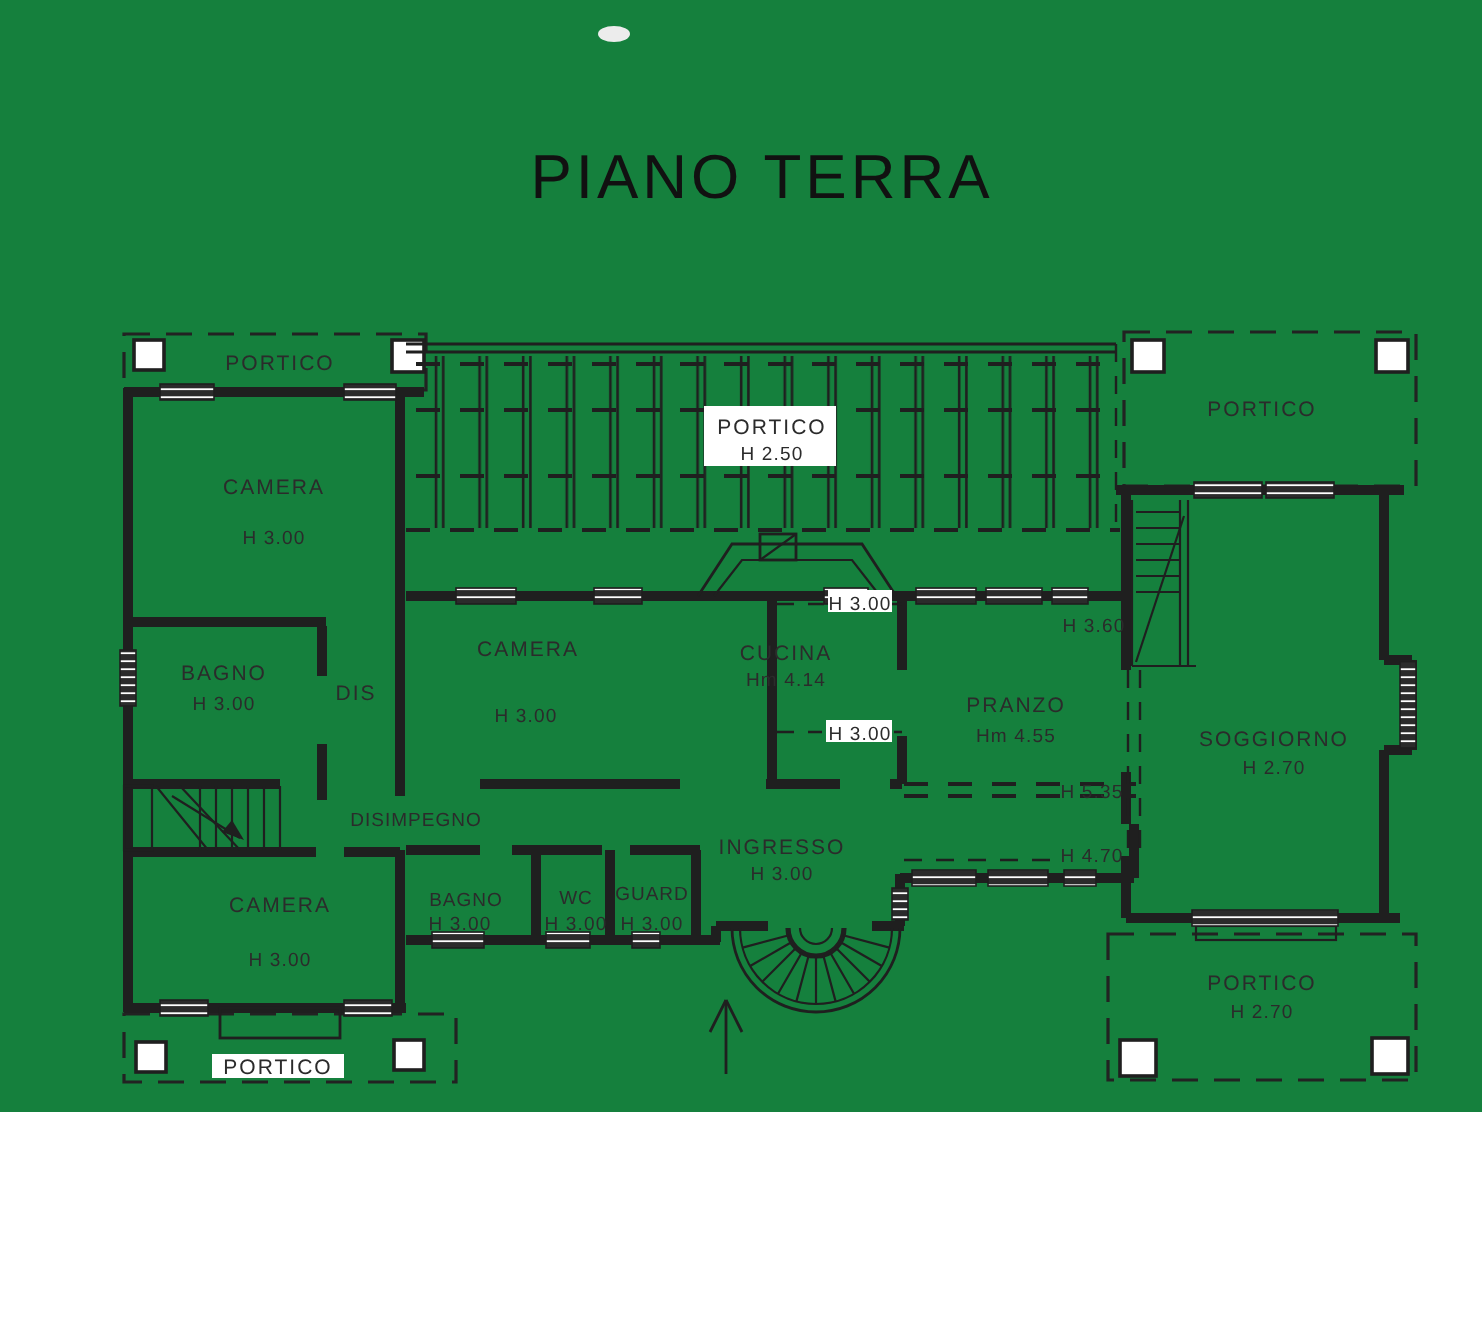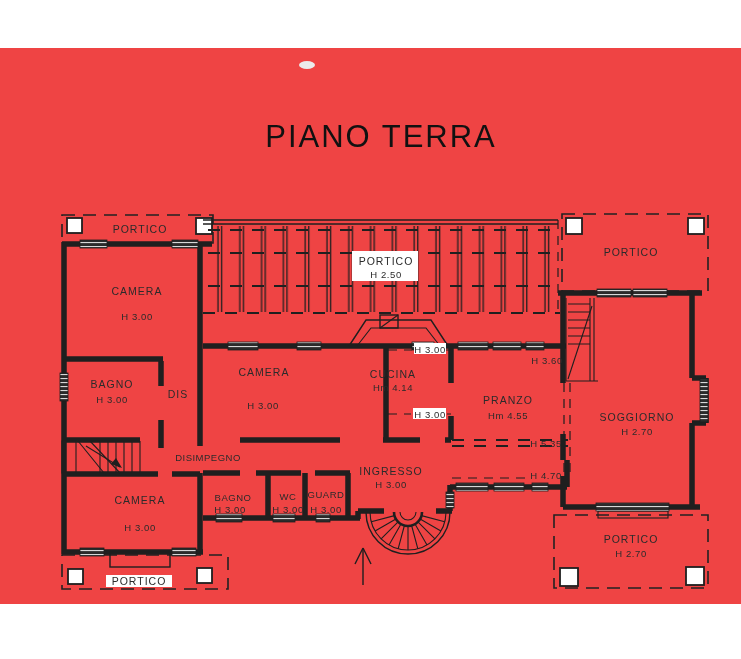--- a/index.html
+++ b/index.html
@@ -1,17 +1,17 @@
 <!DOCTYPE html>
 <html><head>
 <meta charset="utf-8">
 <style>
   html,body{margin:0;padding:0;background:#fff;}
-  .plan{position:relative;width:741px;height:556px;background:#ef4444;overflow:hidden;
-        font-family:"Liberation Sans",sans-serif;margin-top:48px;}
+  .plan{position:relative;width:741px;height:556px;background:#15803d;overflow:hidden;
+        font-family:"Liberation Sans",sans-serif;}
   svg text{fill:#2b2b2b;font-family:"Liberation Sans",sans-serif;}
   .t-title{font-size:31px;letter-spacing:2px;fill:#111;}
   .t-room{font-size:10.5px;letter-spacing:1px;}
   .t-h{font-size:9.5px;letter-spacing:0.6px;}
   .t-small{font-size:9.5px;letter-spacing:0.5px;}
   .wall{stroke:#1f1f1f;stroke-width:5;fill:none;stroke-linecap:butt;}
   .wallcore{stroke:#ffffff;stroke-width:1.8;fill:none;}
   .thin{stroke:#1f1f1f;stroke-width:1.4;fill:none;}
   .thin2{stroke:#1f1f1f;stroke-width:1.1;fill:none;}
   .dashbox{stroke:#222;stroke-width:1.6;fill:none;stroke-dasharray:13 8;}

